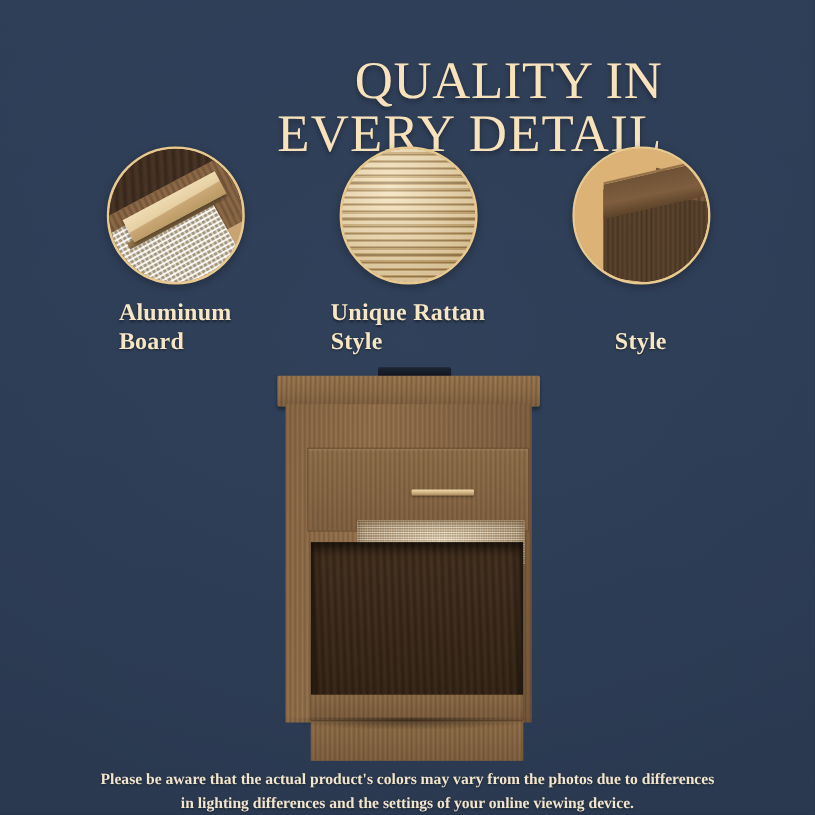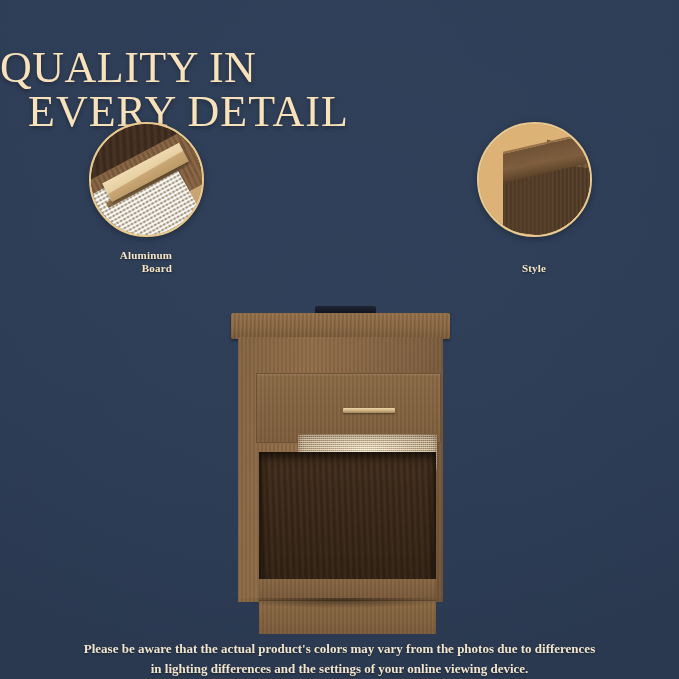--- a/index.html
+++ b/index.html
@@ -23,21 +23,21 @@
       linear-gradient(180deg, #2f3e57 0%, #2d3c54 45%, #2a3950 100%);
     overflow: hidden;
   }
 
   
   .headline {
     position: absolute;
     left: 0;
     top: 17px;
     width: 552px;
-    text-align: left;
+    text-align: right;
     color: #f7e2bb;
     font-size: 44px;
     line-height: 0.99;
     letter-spacing: 0.5px;
     font-weight: 400;
     text-shadow: 0 2px 4px rgba(0,0,0,0.35);
     user-select: none;
   }
   .headline .l2 { display: block; letter-spacing: 1px; margin-left: 28px; }
 
@@ -158,23 +158,23 @@
     position: absolute; left: 62%; top: 22%; width: 52%; height: 72%;
     background:
       repeating-linear-gradient(90deg, #6a4f34 0px, #7b5d3e 3px, #573f29 6px),
       linear-gradient(180deg, #6e5336, #473320);
     transform: skewY(16deg);
   }
 
   
   .caption {
     margin-top: 12px;
-    text-align: right;
+    text-align: left;
     color: #f7e6c4;
-    font-size: 11px;
+    font-size: 20px;
     line-height: 1.22;
     font-weight: bold;
     letter-spacing: .2px;
     text-shadow: 0 1px 2px rgba(0,0,0,0.45);
     user-select: none;
   }
 
   
   #nightstand {
     position: absolute;
@@ -299,20 +299,32 @@
           <div class="bar-edge"></div>
           <div class="bar"></div>
         </div>
       </div>
       <div class="caption">
         <span>Aluminum</span><br>
         <span>Board</span>
       </div>
     </div>
 
+    <div class="feature">
+      <div class="circle c-rattan">
+        <div class="inner">
+          <div class="weave"></div>
+          <div class="shade"></div>
+        </div>
+      </div>
+      <div class="caption">
+        <span>Unique Rattan</span><br>
+        <span>Style</span>
+      </div>
+    </div>
 
     <div class="feature">
       <div class="circle c-mdf">
         <div class="inner">
           <div class="bg-tan"></div>
           <div class="side-face"></div>
           <div class="front-face"></div>
           <div class="edge-face"></div>
           <div class="top-face"></div>
         </div>

